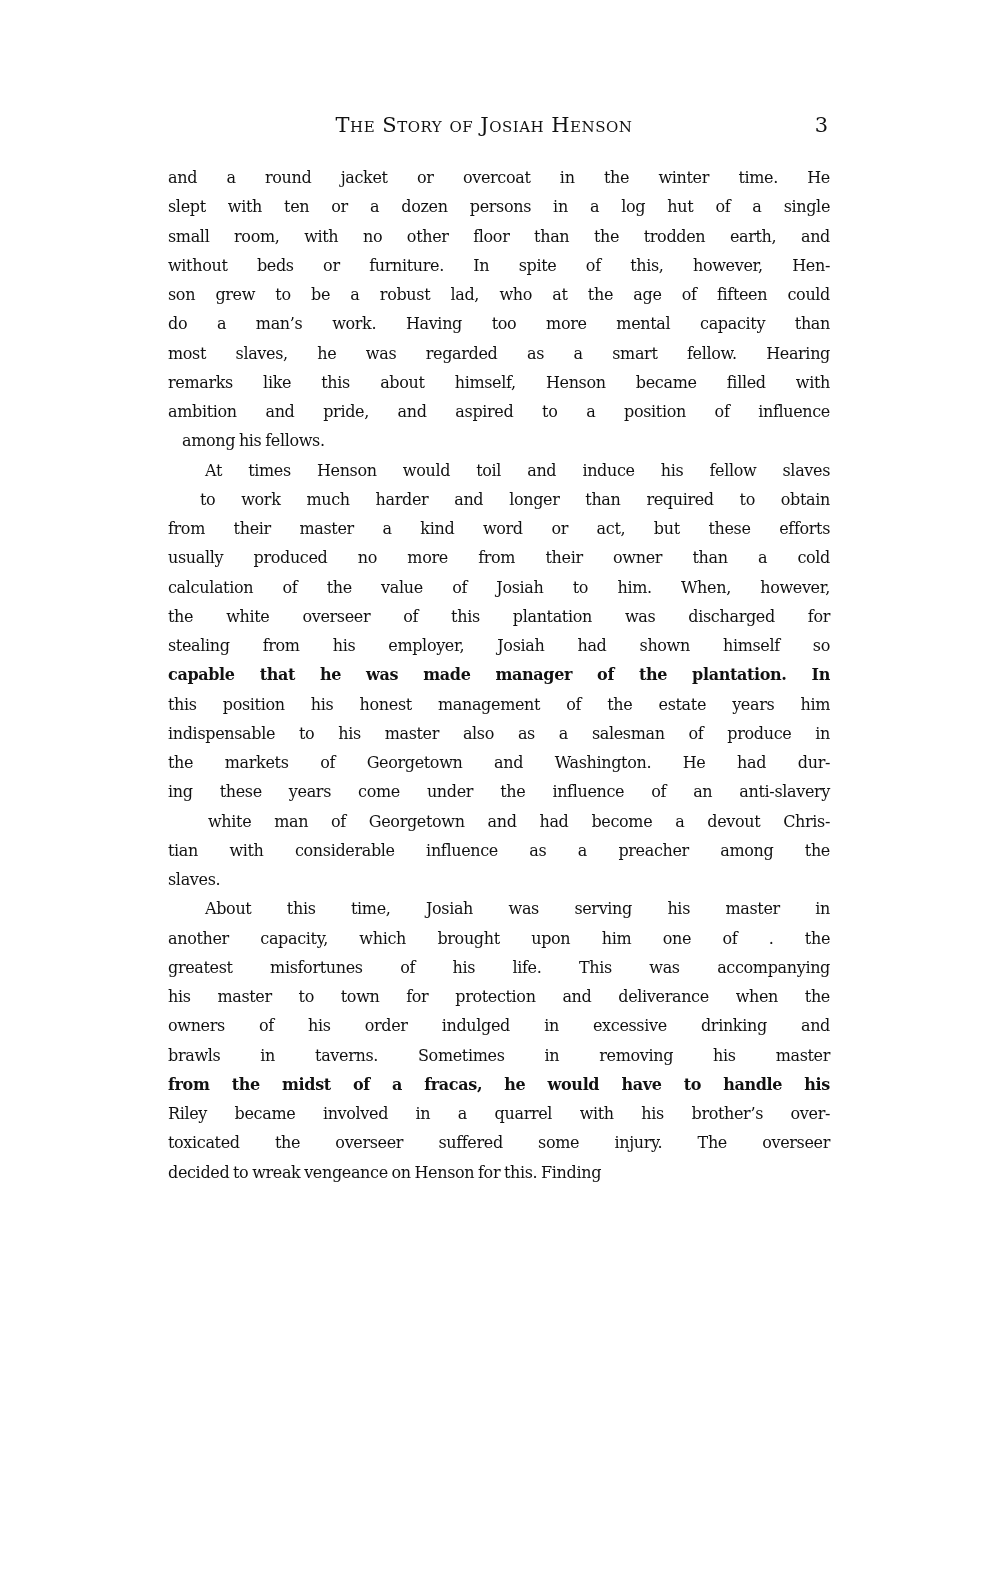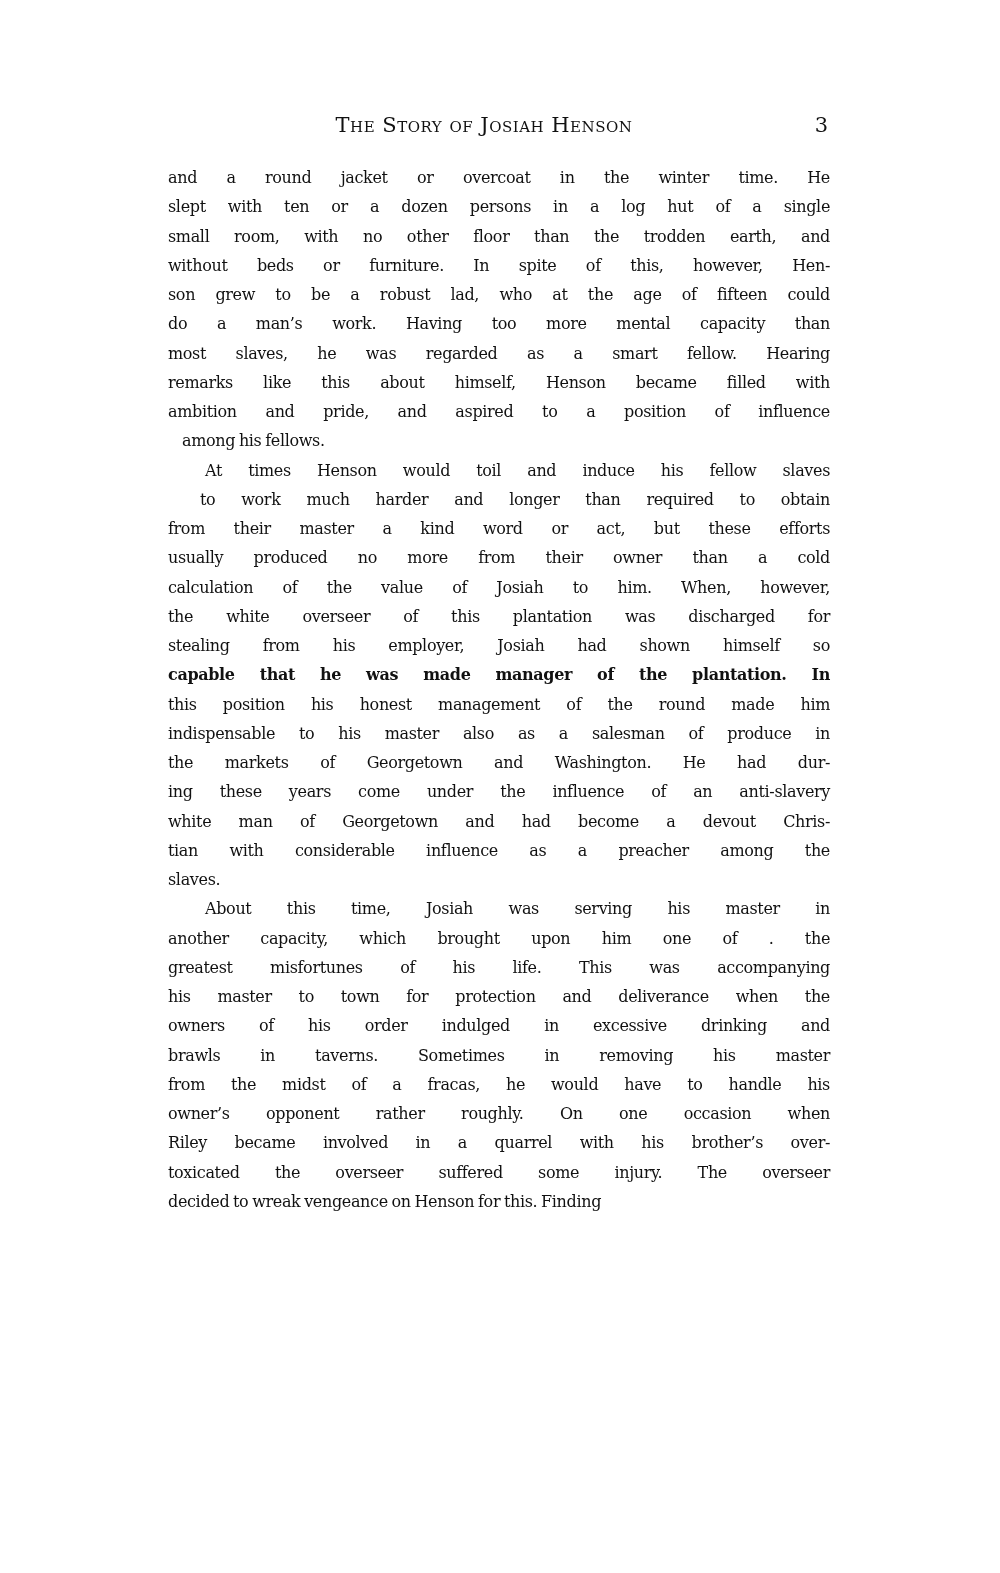--- a/index.html
+++ b/index.html
@@ -92,35 +92,34 @@
       </div>
       <div>
         <span class="line indent" style="white-space: nowrap;">At times Henson would toil and induce his fellow slaves</span>
         <span class="line" style="white-space: nowrap; margin-left: 32px;">to work much harder and longer than required to obtain</span>
         <span class="line" style="white-space: nowrap;">from their master a kind word or act, but these efforts</span>
         <span class="line" style="white-space: nowrap;">usually produced no more from their owner than a cold</span>
         <span class="line" style="white-space: nowrap;">calculation of the value of Josiah to him.  When, however,</span>
         <span class="line" style="white-space: nowrap;">the white overseer of this plantation was discharged for</span>
         <span class="line" style="white-space: nowrap;">stealing from his employer, Josiah had shown himself so</span>
         <span class="line" style="white-space: nowrap; font-weight: bold;">capable that he was made manager of the plantation.  In</span>
-        <span class="line" style="white-space: nowrap;">this position his honest management of the round made him</span>
+        <span class="line" style="white-space: nowrap;">this position his honest management of the estate years him</span>
         <span class="line" style="white-space: nowrap;">indispensable to his master also as a salesman of produce in</span>
         <span class="line" style="white-space: nowrap;">the markets of Georgetown and Washington.  He had dur-</span>
         <span class="line" style="white-space: nowrap;">ing these years come under the influence of an anti-slavery</span>
-        <span class="line" style="white-space: nowrap;">white man of Georgetown and had become a devout Chris-</span>
+        <span class="line" style="white-space: nowrap; margin-left: 40px;">white man of Georgetown and had become a devout Chris-</span>
         <span class="line" style="white-space: nowrap;">tian with considerable influence as a preacher among the</span>
         <span class="line last" style="white-space: nowrap;">slaves.</span>
       </div>
       <div>
         <span class="line indent" style="white-space: nowrap;">About this time, Josiah was serving his master in</span>
         <span class="line" style="white-space: nowrap;">another capacity, which brought upon him one of . the</span>
         <span class="line" style="white-space: nowrap;">greatest misfortunes of his life.  This was accompanying</span>
         <span class="line" style="white-space: nowrap;">his master to town for protection and deliverance when the</span>
         <span class="line" style="white-space: nowrap;">owners of his order indulged in excessive drinking and</span>
         <span class="line" style="white-space: nowrap;">brawls in taverns.  Sometimes in removing his master</span>
-        <span class="line" style="white-space: nowrap;">from the midst of a fracas, he would have to handle his</span>
-        <span class="line" style="white-space: nowrap;">owner’s opponent rather roughly.  On one occasion when</span>
+        <span class="line" style="white-space: nowrap; font-weight: bold;">from the midst of a fracas, he would have to handle his</span>
         <span class="line" style="white-space: nowrap;">Riley became involved in a quarrel with his brother’s over-</span>
         <span class="line" style="white-space: nowrap;">toxicated the overseer suffered some injury.  The overseer</span>
         <span class="line last" style="white-space: nowrap;">decided to wreak vengeance on Henson for this.  Finding</span>
       </div>
     </div>
 </div>
 
 </body></html>

